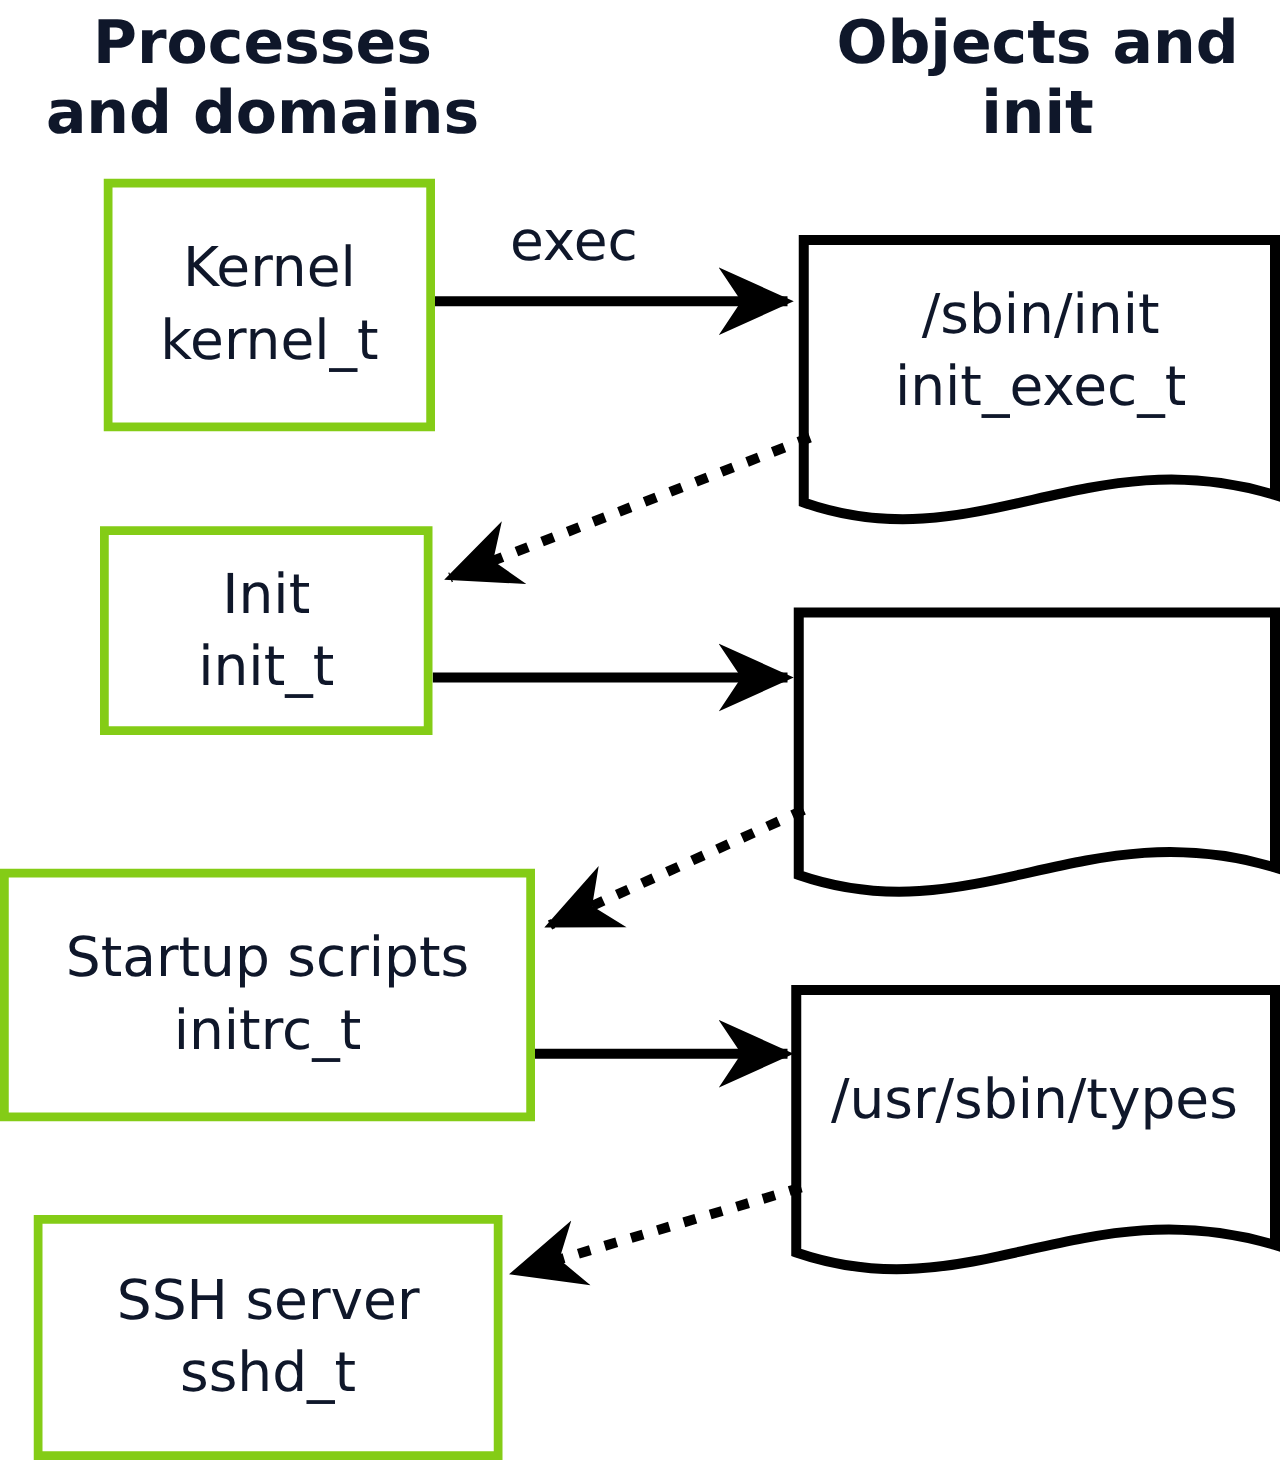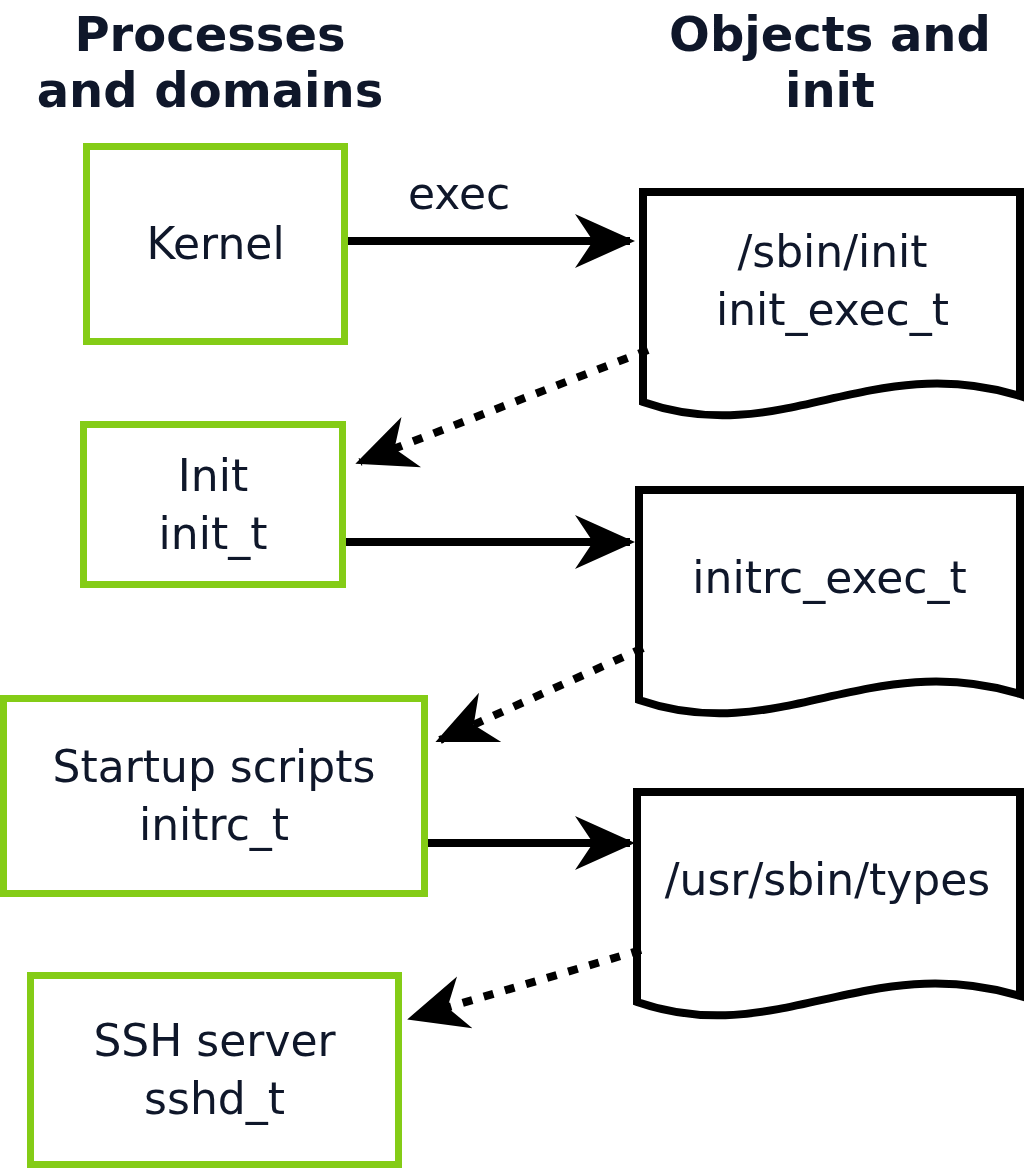--- a/index.html
+++ b/index.html
@@ -93,40 +93,40 @@
     <div>Processes</div>
     <div>and domains</div>
   </div>
   <div class="col-header" style="left:638px; top:6px; width:384px;">
     <div>Objects and</div>
     <div>init</div>
   </div>
 
   <div class="process-box" style="left:83px; top:143px; width:265px; height:202px;">
     <span>Kernel</span>
+    <span>kernel_t</span>
   </div>
   <div class="process-box" style="left:80px; top:421px; width:266px; height:167px;">
     <span>Init</span>
     <span>init_t</span>
   </div>
   <div class="process-box" style="left:27px; top:972px; width:375px; height:196px;">
     <span>SSH server</span>
     <span>sshd_t</span>
   </div>
   <div class="process-box" style="left:0px; top:695px; width:428px; height:202px;">
     <span>Startup scripts</span>
     <span>initrc_t</span>
   </div>
 
   <div class="doc-label" style="left:655px; top:196px; width:355px; height:170px;">
     <span>/sbin/init</span>
     <span>init_exec_t</span>
   </div>
   <div class="doc-label" style="left:652px; top:494px; width:355px; height:168px;">
-    <span>initrc_exec_t</span>
   </div>
   <div class="doc-label" style="left:650px; top:796px; width:355px; height:168px;">
     <span>/usr/sbin/types</span>
   </div>
 
   <div class="edge-label" style="left:408px; top:166px; width:180px;">exec</div>
 
 </div>
 
 </body></html>

